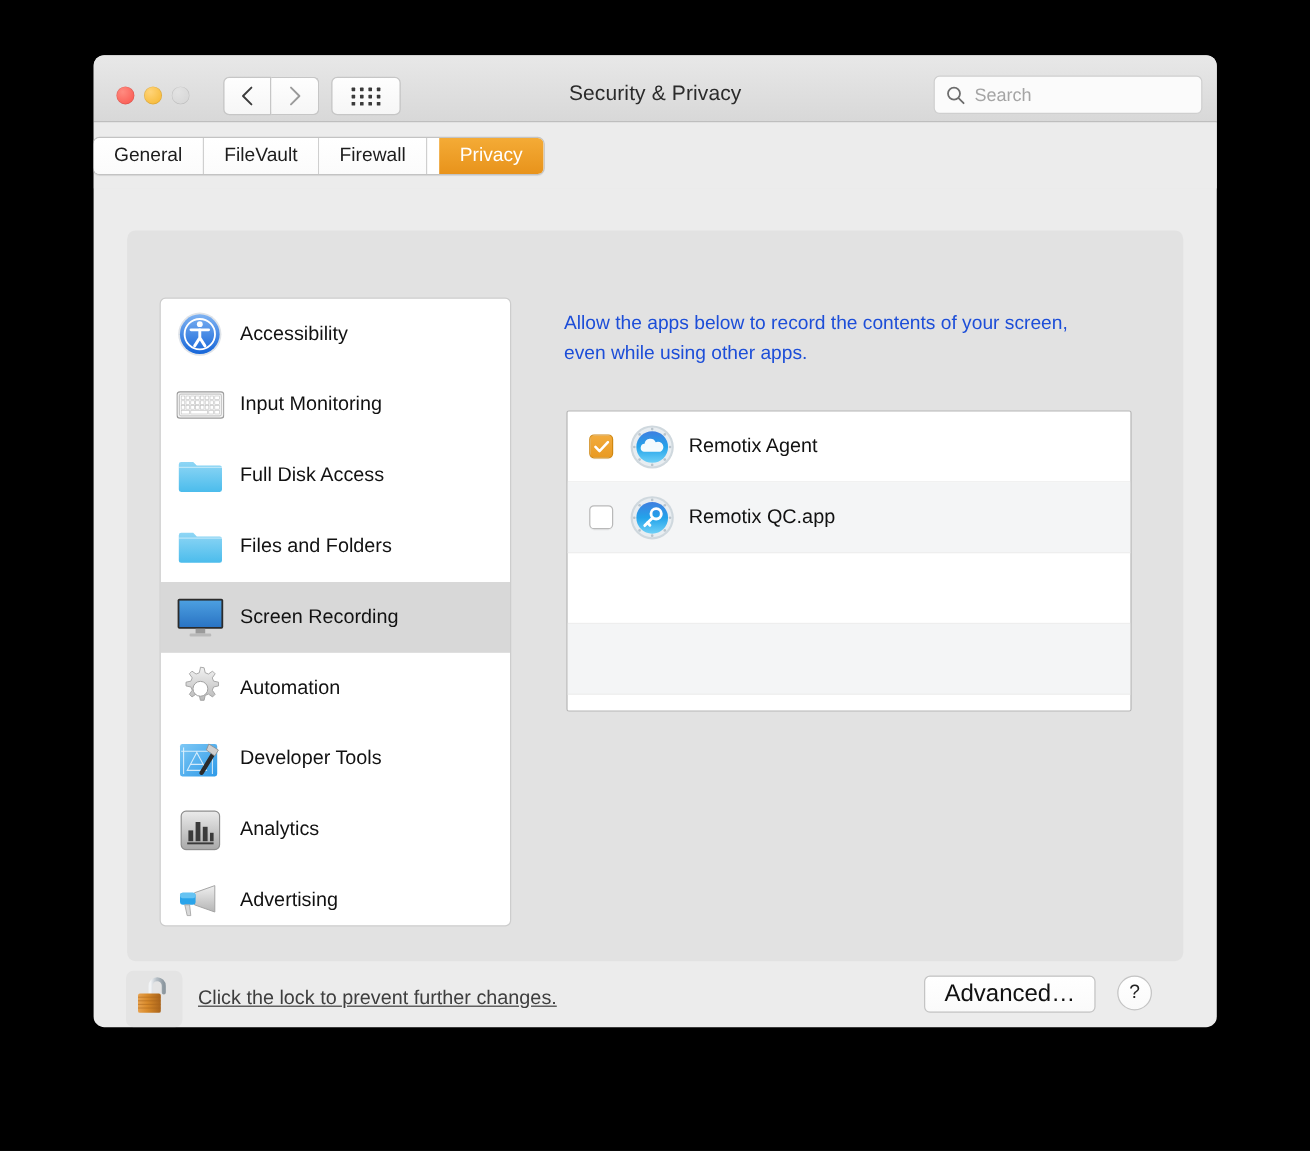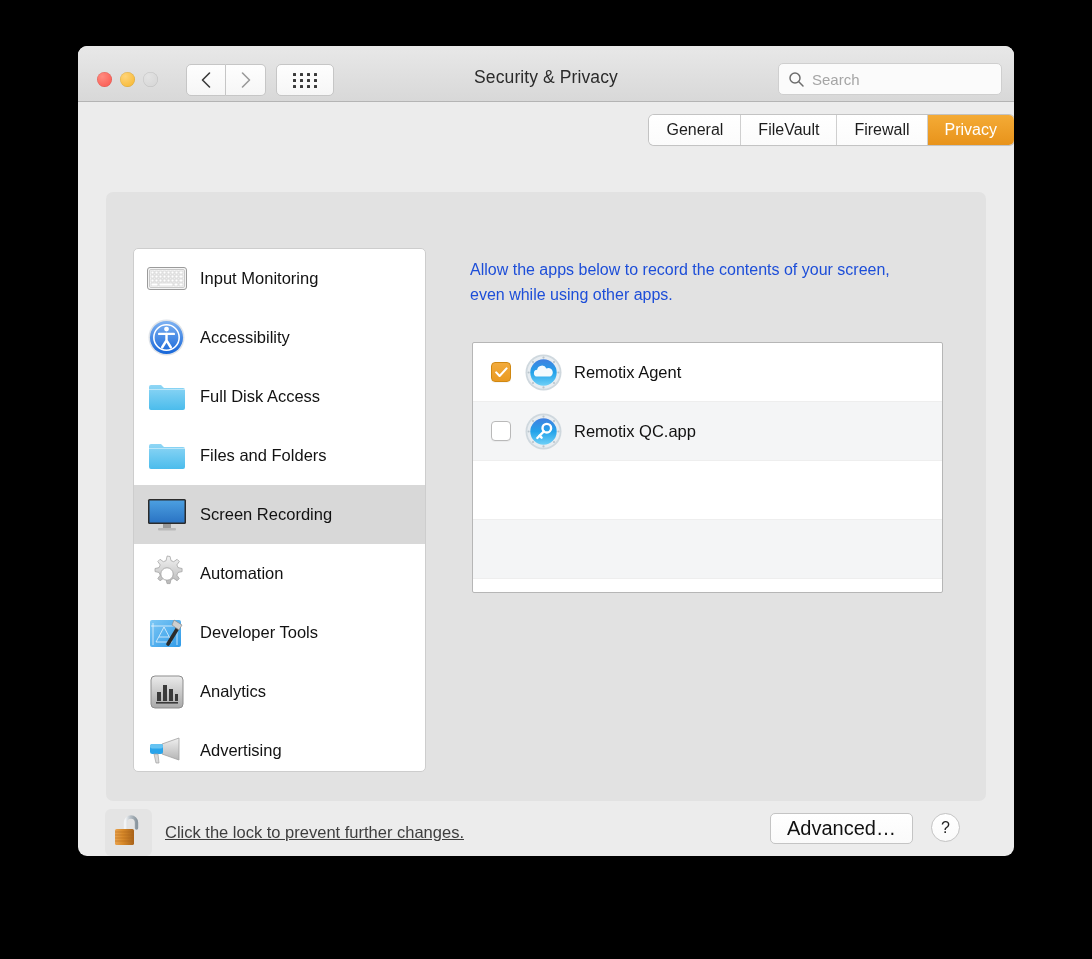--- a/index.html
+++ b/index.html
@@ -113,41 +113,41 @@
   }
   #search-input::placeholder { color: #a5a5a5; }
 
   
   #tabbar {
     position: relative;
     height: 55px;
     background: #ececec;
     display: flex;
     align-items: center;
-    justify-content: flex-end;
+    justify-content: flex-start;
   }
   .tabs {
     display: flex;
     border-radius: 5px;
     overflow: hidden;
     box-shadow: 0 0 0 1px #c3c3c3, 0 1px 1px rgba(0,0,0,0.07);
     background: #fff;
   }
   .tab {
     padding: 0 17px;
     height: 30px;
     line-height: 30px;
     font-size: 16px;
     color: #1d1d1d;
     background: linear-gradient(to bottom, #ffffff, #fbfbfb);
     border-right: 1px solid #cfcfcf;
     cursor: default;
     white-space: nowrap;
   }
-  .tab:last-child { border-right: none; }
+  .tab:last-child { border-right: none; margin-left: 10px; }
   .tab.active {
     background: linear-gradient(to bottom, #f4ab36 0%, #e8931b 100%);
     color: #ffffff;
   }
 
   
   #content-panel {
     position: absolute;
     left: 28px;
     top: 146px;
@@ -366,20 +366,40 @@
       <div class="tab">General</div>
       <div class="tab">FileVault</div>
       <div class="tab">Firewall</div>
       <div class="tab active">Privacy</div>
     </div>
   </div>
 
   <div id="content-panel">
 
     <div id="sidebar">
+
+      <div class="side-item">
+        <span class="side-ico">
+          <svg width="39" height="39" viewBox="0 0 40 40">
+            <defs>
+                <linearGradient id="accg" x1="0" y1="0" x2="0" y2="1">
+              <stop offset="0" stop-color="#7eb2f2"></stop>
+                  <stop offset="1" stop-color="#1565d8"></stop>
+            </linearGradient>
+              </defs>
+            <circle cx="20" cy="20" r="18.5" fill="#dfe3e8"></circle>
+            <circle cx="20" cy="20" r="17" fill="url(#accg)"></circle>
+            <circle cx="20" cy="20" r="13" fill="none" stroke="#ffffff" stroke-width="1.6"></circle>
+            <circle cx="20" cy="11.4" r="2.5" fill="#ffffff"></circle>
+            <path d="M12.5 16.3 L27.5 16.3" stroke="#ffffff" stroke-width="2.5" stroke-linecap="round"></path>
+            <path d="M20 16.3 L20 23 L15.6 30 M20 23 L24.4 30" stroke="#ffffff" stroke-width="2.5" fill="none" stroke-linecap="round"></path>
+          </svg>
+        </span>
+        <span class="side-label">Accessibility</span>
+      </div>
 
       <div class="side-item">
         <span class="side-ico">
           <svg width="40" height="27" viewBox="0 0 40 27">
             <rect x="0.5" y="2.5" width="39" height="22" rx="2.5" fill="#f4f4f4" stroke="#9b9b9b"></rect>
             <rect x="2.5" y="4.5" width="35" height="18" rx="1.5" fill="#fcfcfc" stroke="#c9c9c9"></rect>
             <g fill="#ffffff" stroke="#bdbdbd" stroke-width="0.5">
               <rect x="4" y="6" width="3" height="3"></rect>
                 <rect x="8" y="6" width="3" height="3"></rect>
                 <rect x="12" y="6" width="3" height="3"></rect>
@@ -409,40 +429,20 @@
                 <rect x="27" y="18" width="4" height="3"></rect>
               <rect x="32" y="18" width="4" height="3"></rect>
             </g>
           </svg>
         </span>
         <span class="side-label">Input Monitoring</span>
       </div>
 
       <div class="side-item">
         <span class="side-ico">
-          <svg width="39" height="39" viewBox="0 0 40 40">
-            <defs>
-                <linearGradient id="accg" x1="0" y1="0" x2="0" y2="1">
-              <stop offset="0" stop-color="#7eb2f2"></stop>
-                  <stop offset="1" stop-color="#1565d8"></stop>
-            </linearGradient>
-              </defs>
-            <circle cx="20" cy="20" r="18.5" fill="#dfe3e8"></circle>
-            <circle cx="20" cy="20" r="17" fill="url(#accg)"></circle>
-            <circle cx="20" cy="20" r="13" fill="none" stroke="#ffffff" stroke-width="1.6"></circle>
-            <circle cx="20" cy="11.4" r="2.5" fill="#ffffff"></circle>
-            <path d="M12.5 16.3 L27.5 16.3" stroke="#ffffff" stroke-width="2.5" stroke-linecap="round"></path>
-            <path d="M20 16.3 L20 23 L15.6 30 M20 23 L24.4 30" stroke="#ffffff" stroke-width="2.5" fill="none" stroke-linecap="round"></path>
-          </svg>
-        </span>
-        <span class="side-label">Accessibility</span>
-      </div>
-
-      <div class="side-item">
-        <span class="side-ico">
           <svg width="38" height="31" viewBox="0 0 38 31">
             <defs>
                 <linearGradient id="fldg" x1="0" y1="0" x2="0" y2="1">
               <stop offset="0" stop-color="#8fd6f5"></stop>
                   <stop offset="1" stop-color="#4bbcec"></stop>
             </linearGradient>
               </defs>
             <path d="M1 6 a2 2 0 0 1 2-2 h10 l3 3 h19 a2 2 0 0 1 2 2 v18 a2 2 0 0 1-2 2 H3 a2 2 0 0 1-2-2 Z" fill="url(#fldg)"></path>
             <path d="M1 8.5 h36" stroke="#ffffff" stroke-opacity="0.45" stroke-width="1"></path>
           </svg>

